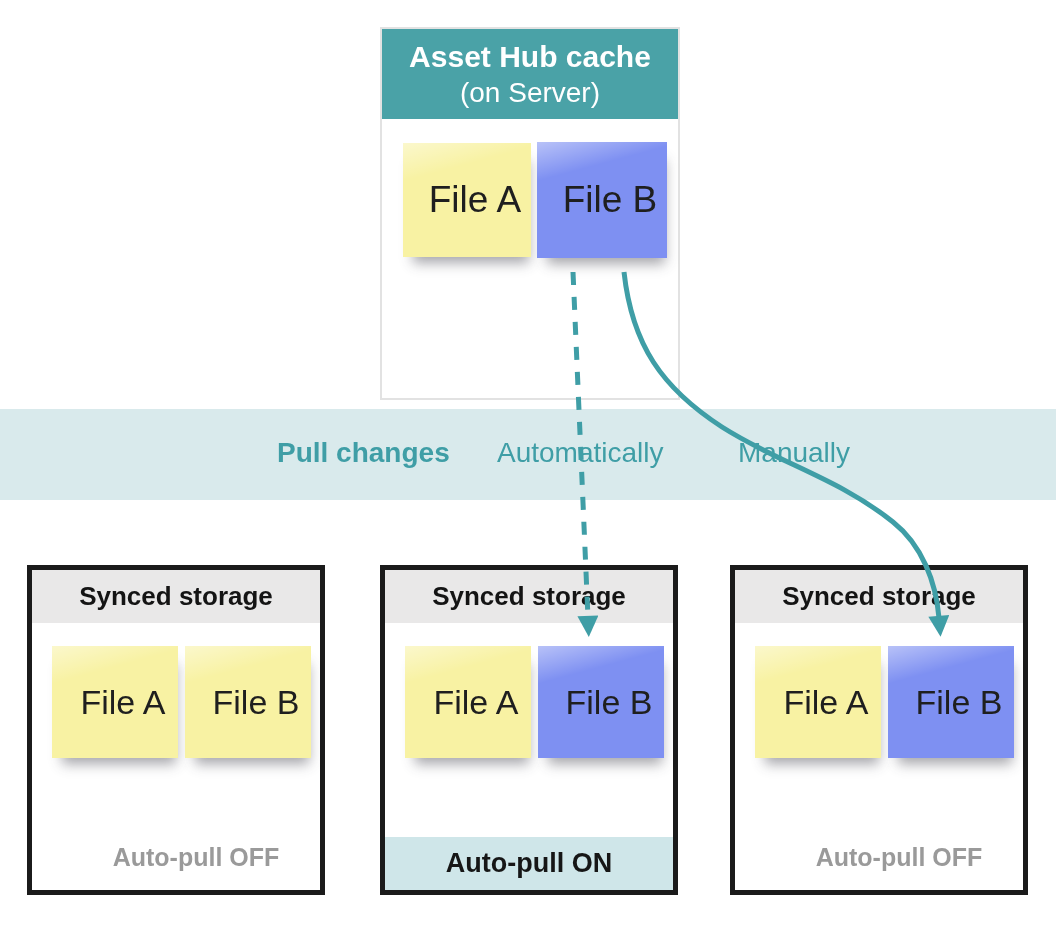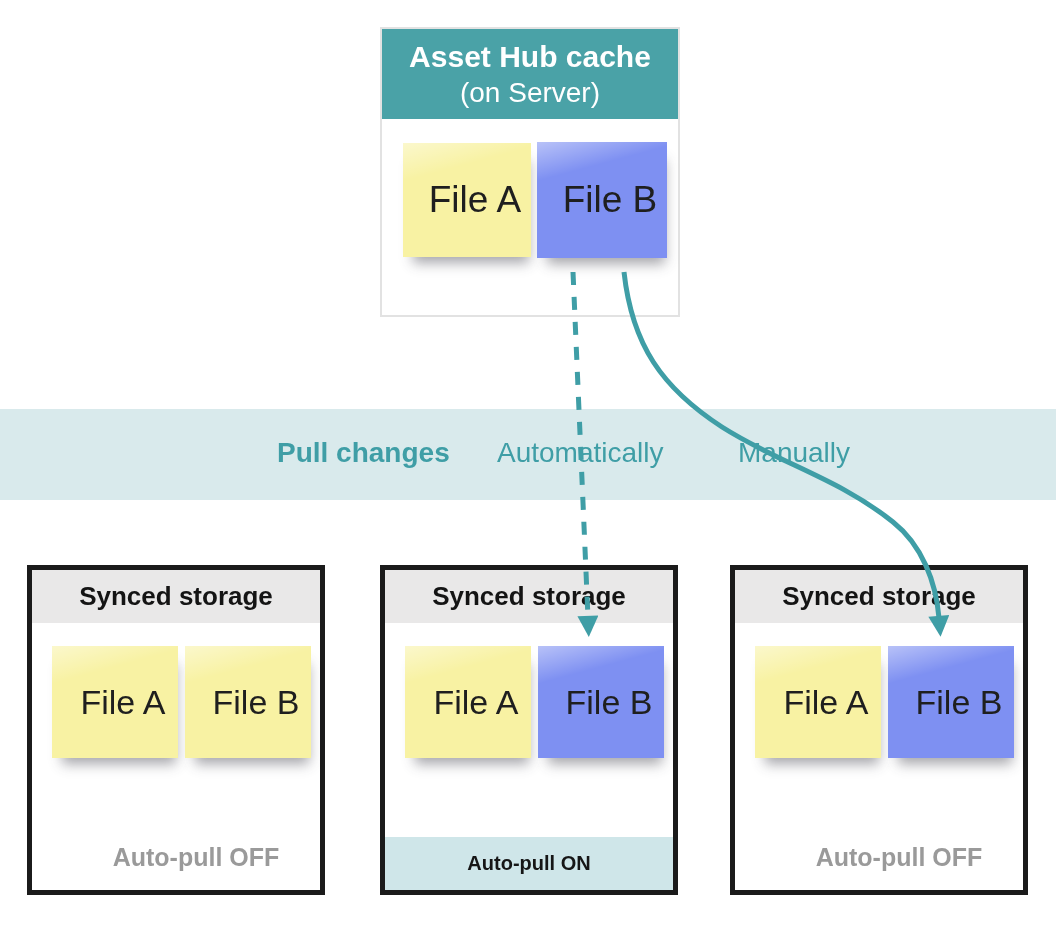--- a/index.html
+++ b/index.html
@@ -1,20 +1,20 @@
 <!DOCTYPE html>
 <html><head>
 <meta charset="utf-8">
 <style>
   html,body{margin:0;padding:0;background:#ffffff;}
   body{font-family:"Liberation Sans","DejaVu Sans",sans-serif;}
   .canvas{position:relative;width:1056px;height:946px;background:#fff;overflow:hidden;}
 
   
-  .cache-box{position:absolute;left:380px;top:27px;width:300px;height:290px;
+  .cache-box{position:absolute;left:380px;top:27px;width:300px;height:373px;
     box-sizing:border-box;background:#fff;border:2px solid var(--cache-border,#e2e2e2);}
   .cache-header{position:absolute;left:0;top:0;right:0;height:90px;
     background:var(--teal-header,#4aa2a7);color:#fff;display:flex;flex-direction:column;
     align-items:center;justify-content:center;line-height:1.25;}
   .cache-title{font-size:30px;font-weight:bold;}
   .cache-subtitle{font-size:28px;font-weight:normal;}
 
   
   .note{position:absolute;width:112px;height:114px;display:flex;align-items:center;
     justify-content:center;color:#1f1f1f;
@@ -43,21 +43,21 @@
   .storage-header{position:absolute;left:0;top:0;right:0;height:53px;
     background:var(--box-header-bg,#e9e8e8);display:flex;align-items:center;justify-content:center;
     font-size:26px;font-weight:bold;color:#141414;}
   .storage .note{font-size:34px;width:110px;height:112px;}
   .storage .note-a{left:20px;top:76px;}
   .storage .note-b{left:153px;top:76px;}
   .footer-off{position:absolute;left:0;right:0;bottom:18px;text-align:center;
     font-size:25px;font-weight:bold;color:var(--muted-text,#9a9a9a);padding-left:40px;}
   .footer-on{position:absolute;left:0;right:0;bottom:0;height:53px;
     background:var(--on-band-bg,#cfe6e9);display:flex;align-items:center;justify-content:center;
-    font-size:20px;font-weight:bold;color:#161616;}
+    font-size:27px;font-weight:bold;color:#161616;}
 
   
   .arrow-layer{position:absolute;left:0;top:0;width:1056px;height:946px;pointer-events:none;}
   .arrow{fill:none;stroke:var(--teal-accent,#3f9ea6);stroke-width:5;}
   .arrow.dashed{stroke-dasharray:13 12;}
   .arrow-head{fill:var(--teal-accent,#3f9ea6);}
 </style>
 </head>
 <body>
 

